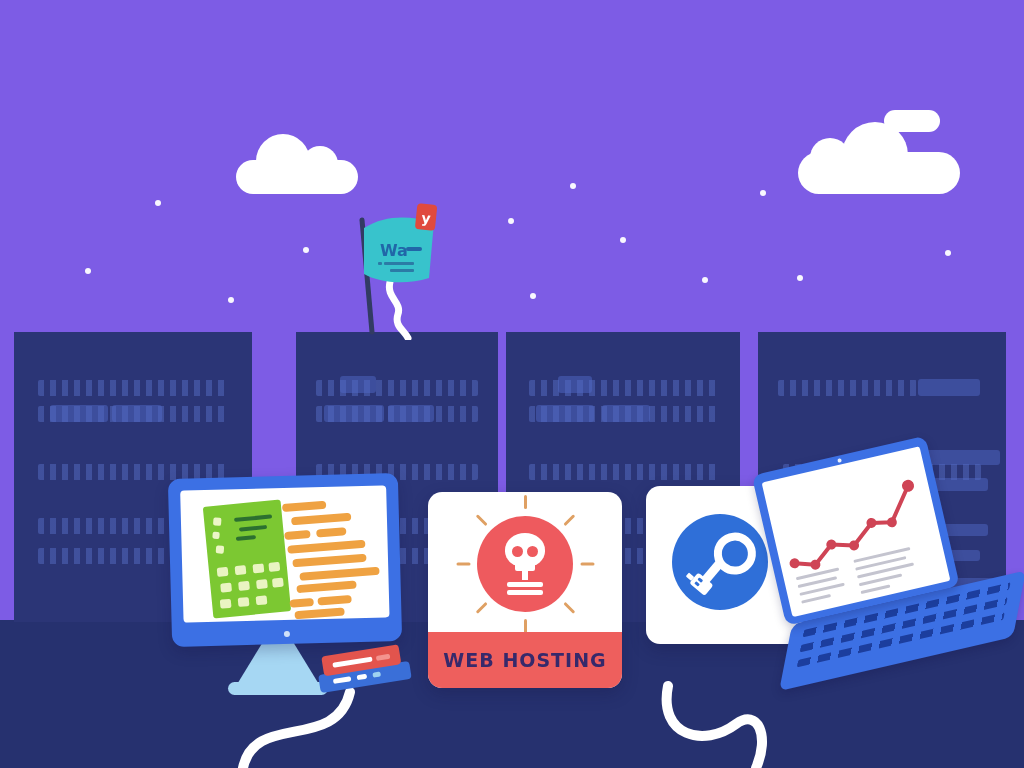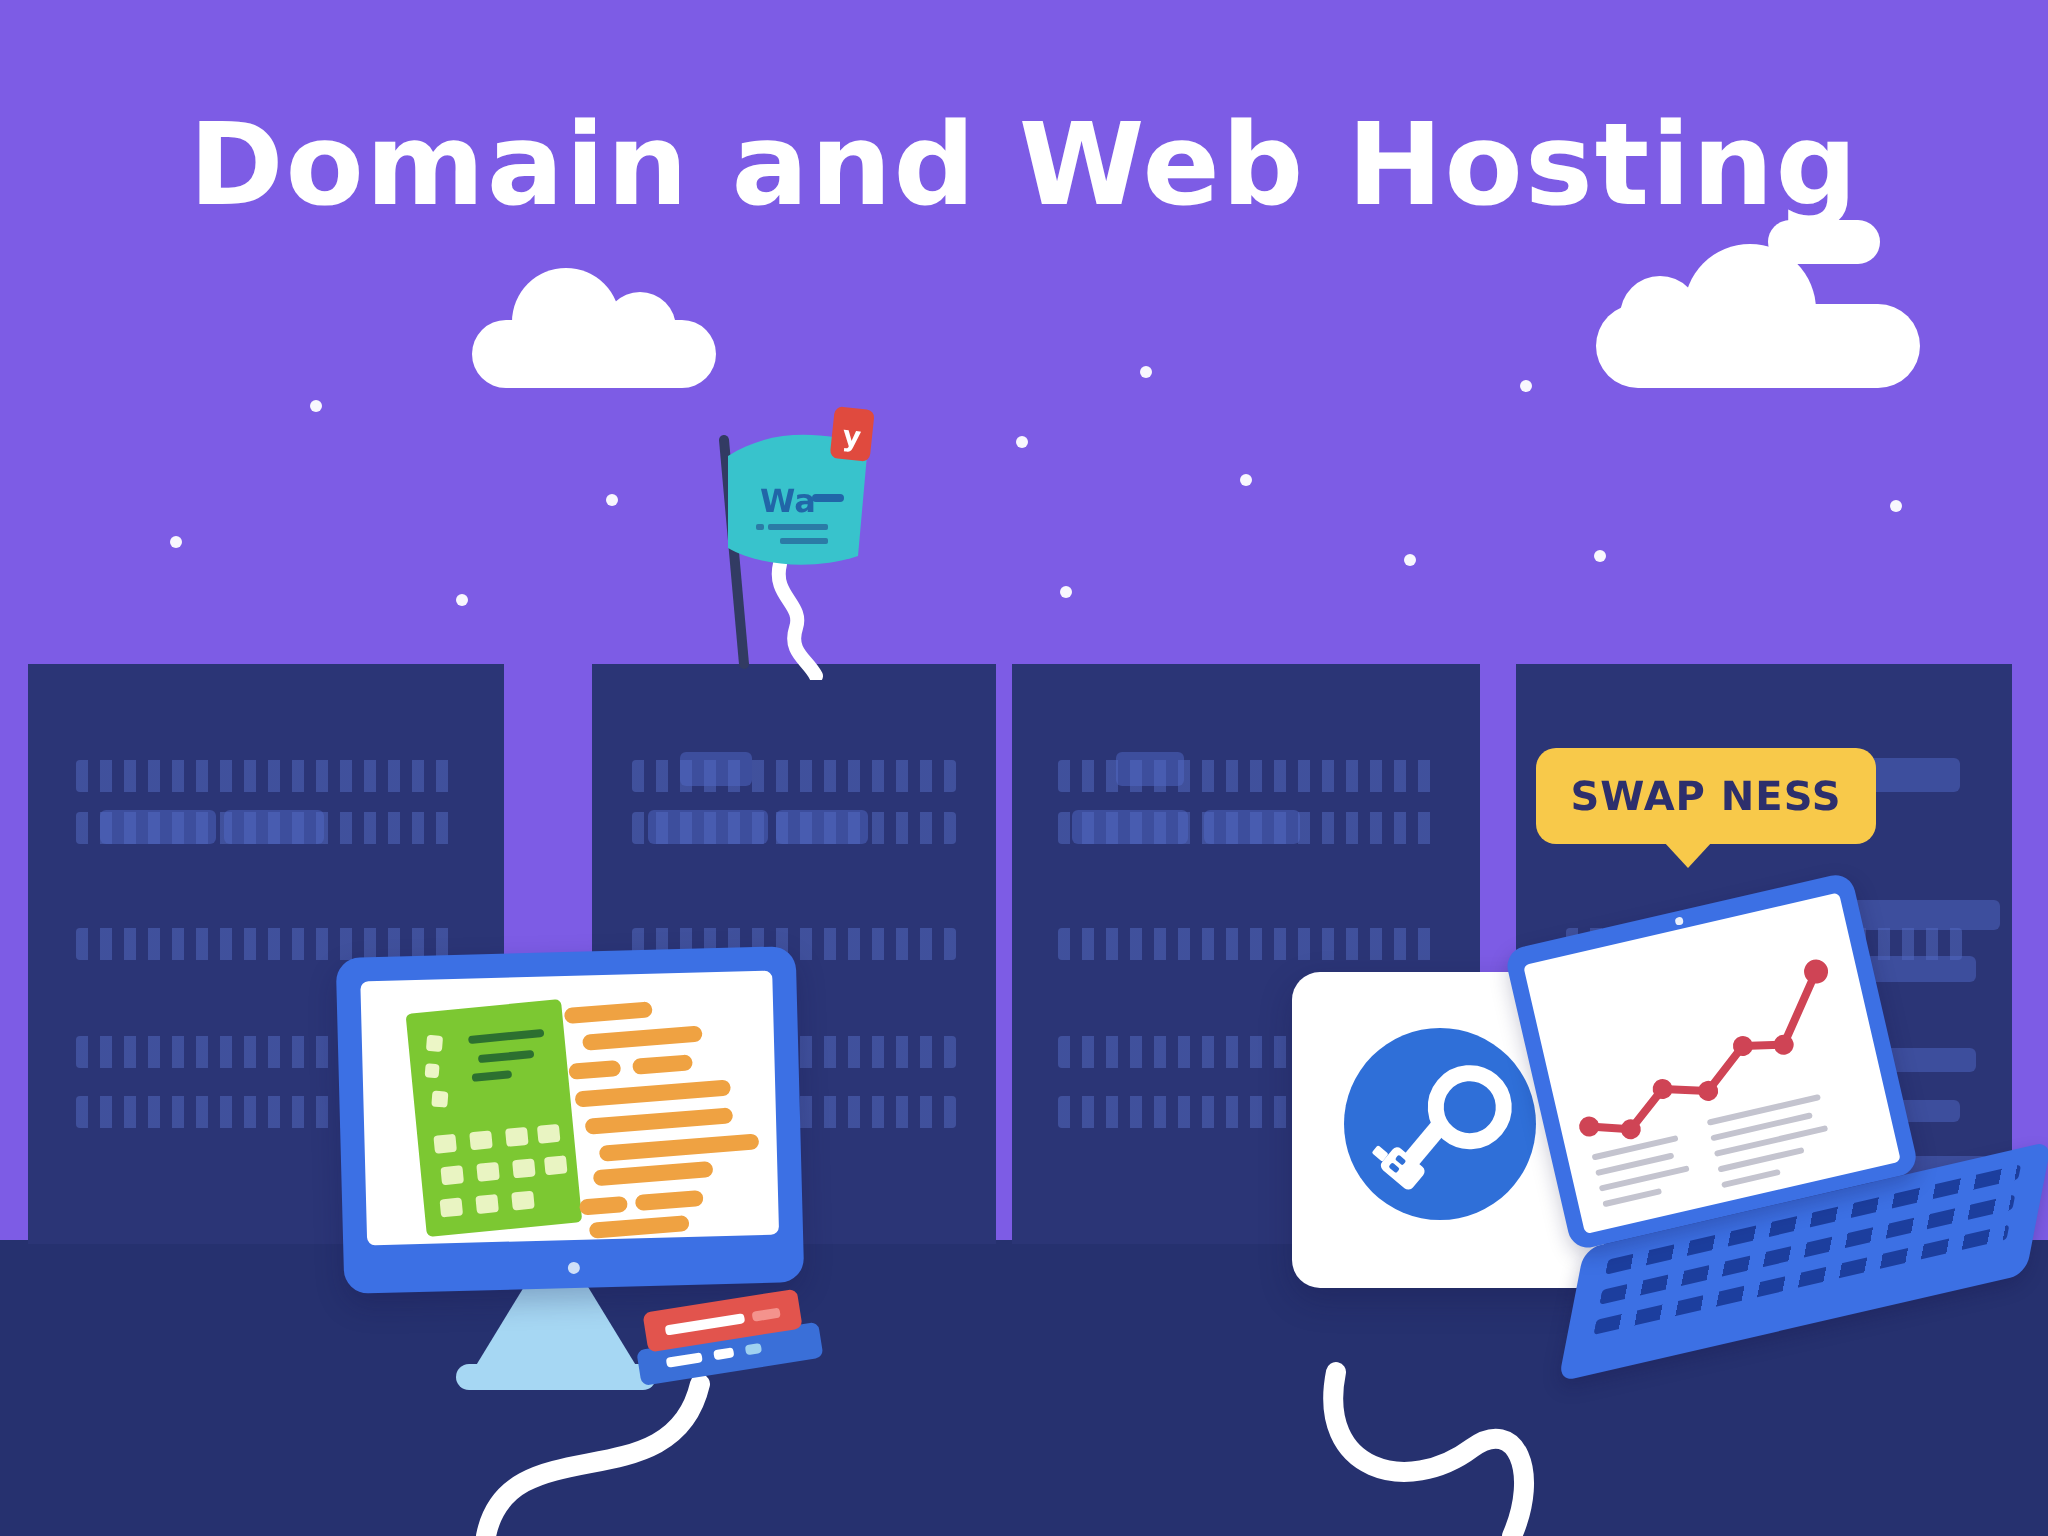--- a/index.html
+++ b/index.html
@@ -107,21 +107,20 @@
           text-align:center;line-height:60px;font-weight:800;font-size:20px;color:#322a68;
           box-shadow:0 6px 14px rgba(20,20,70,.3);}
   .banner:before{content:"";position:absolute;left:82px;top:-12px;border:12px solid transparent;
           border-bottom:13px solid #f28b33;border-top:0;}
 </style>
 </head>
 <body>
 
 <div class="scene">
 
-  <div class="title">Domain and Web Hosting</div>
 
   <div class="cloud cloud1"></div>
   <div class="cloud cloud2"></div>
   <div class="cloud cloud2b"></div>
 
   <div class="star" style="left:155px;top:200px"></div>
   <div class="star" style="left:85px;top:268px"></div>
   <div class="star" style="left:228px;top:297px"></div>
   <div class="star" style="left:303px;top:247px"></div>
   <div class="star" style="left:508px;top:218px"></div>
@@ -184,23 +183,20 @@
     <rect x="78" y="57" width="16" height="4" rx="2" fill="#2166a8"></rect>
     <rect x="56" y="72" width="30" height="3" rx="1" fill="#2b7ba6"></rect>
     <rect x="50" y="72" width="4" height="3" rx="1" fill="#2b7ba6"></rect>
     <rect x="62" y="79" width="24" height="3" rx="1" fill="#2b7ba6"></rect>
     <g transform="rotate(6 98 28)">
       <rect x="88" y="14" width="20" height="26" rx="4" fill="#e04a3e"></rect>
       <text x="98" y="33" font-size="14" font-weight="bold" fill="#ffffff" text-anchor="middle">y</text>
     </g>
   </svg>
 
-  <div class="swap">
-    <span>SWAP NESS</span>
-  </div>
 
   <svg class="cables" width="1024" height="768" viewBox="0 0 1024 768">
     <path d="M350,692 C336,752 254,712 243,768" stroke="#ffffff" stroke-width="10" fill="none" stroke-linecap="round"></path>
     <path d="M668,686 C658,736 704,748 736,724 C758,708 770,736 756,768" stroke="#ffffff" stroke-width="10" fill="none" stroke-linecap="round"></path>
   </svg>
 
   <div class="mneck"></div>
   <div class="mbase"></div>
   <div class="monitor">
     <div class="mscreen">
@@ -245,20 +241,43 @@
       <div class="rport" style="left:14px;width:18px"></div>
       <div class="rport" style="left:38px;width:10px"></div>
       <div class="rport" style="left:54px;width:8px;background:#9fd1f0"></div>
     </div>
     <div class="rtop">
       <div class="rstripe"></div>
       <div class="rstripe2"></div>
     </div>
   </div>
 
+  <div class="card card-skull">
+    <div class="redcircle">
+      <div class="ray" style="transform:rotate(0deg) translateY(-62px)"></div>
+      <div class="ray" style="transform:rotate(45deg) translateY(-62px)"></div>
+      <div class="ray" style="transform:rotate(90deg) translateY(-62px)"></div>
+      <div class="ray" style="transform:rotate(135deg) translateY(-62px)"></div>
+      <div class="ray" style="transform:rotate(180deg) translateY(-62px)"></div>
+      <div class="ray" style="transform:rotate(225deg) translateY(-62px)"></div>
+      <div class="ray" style="transform:rotate(270deg) translateY(-62px)"></div>
+      <div class="ray" style="transform:rotate(315deg) translateY(-62px)"></div>
+      <div class="skull-head">
+        <div class="skull-eye" style="left:7px"></div>
+        <div class="skull-eye" style="left:22px"></div>
+      </div>
+      <div class="skull-jaw"></div>
+      <div class="skull-stem"></div>
+      <div class="skull-line" style="top:66px"></div>
+      <div class="skull-line" style="top:74px"></div>
+    </div>
+    <div class="card-foot">
+      <span>WEB HOSTING</span>
+    </div>
+  </div>
 
   <div class="card card-key">
     <div class="bluecircle">
       <div class="keywrap">
         <div class="kring"></div>
         <div class="kshaft"></div>
         <div class="khead">
           <div class="knotch" style="left:4px;top:3px"></div>
           <div class="knotch" style="left:4px;top:8px"></div>
         </div>

